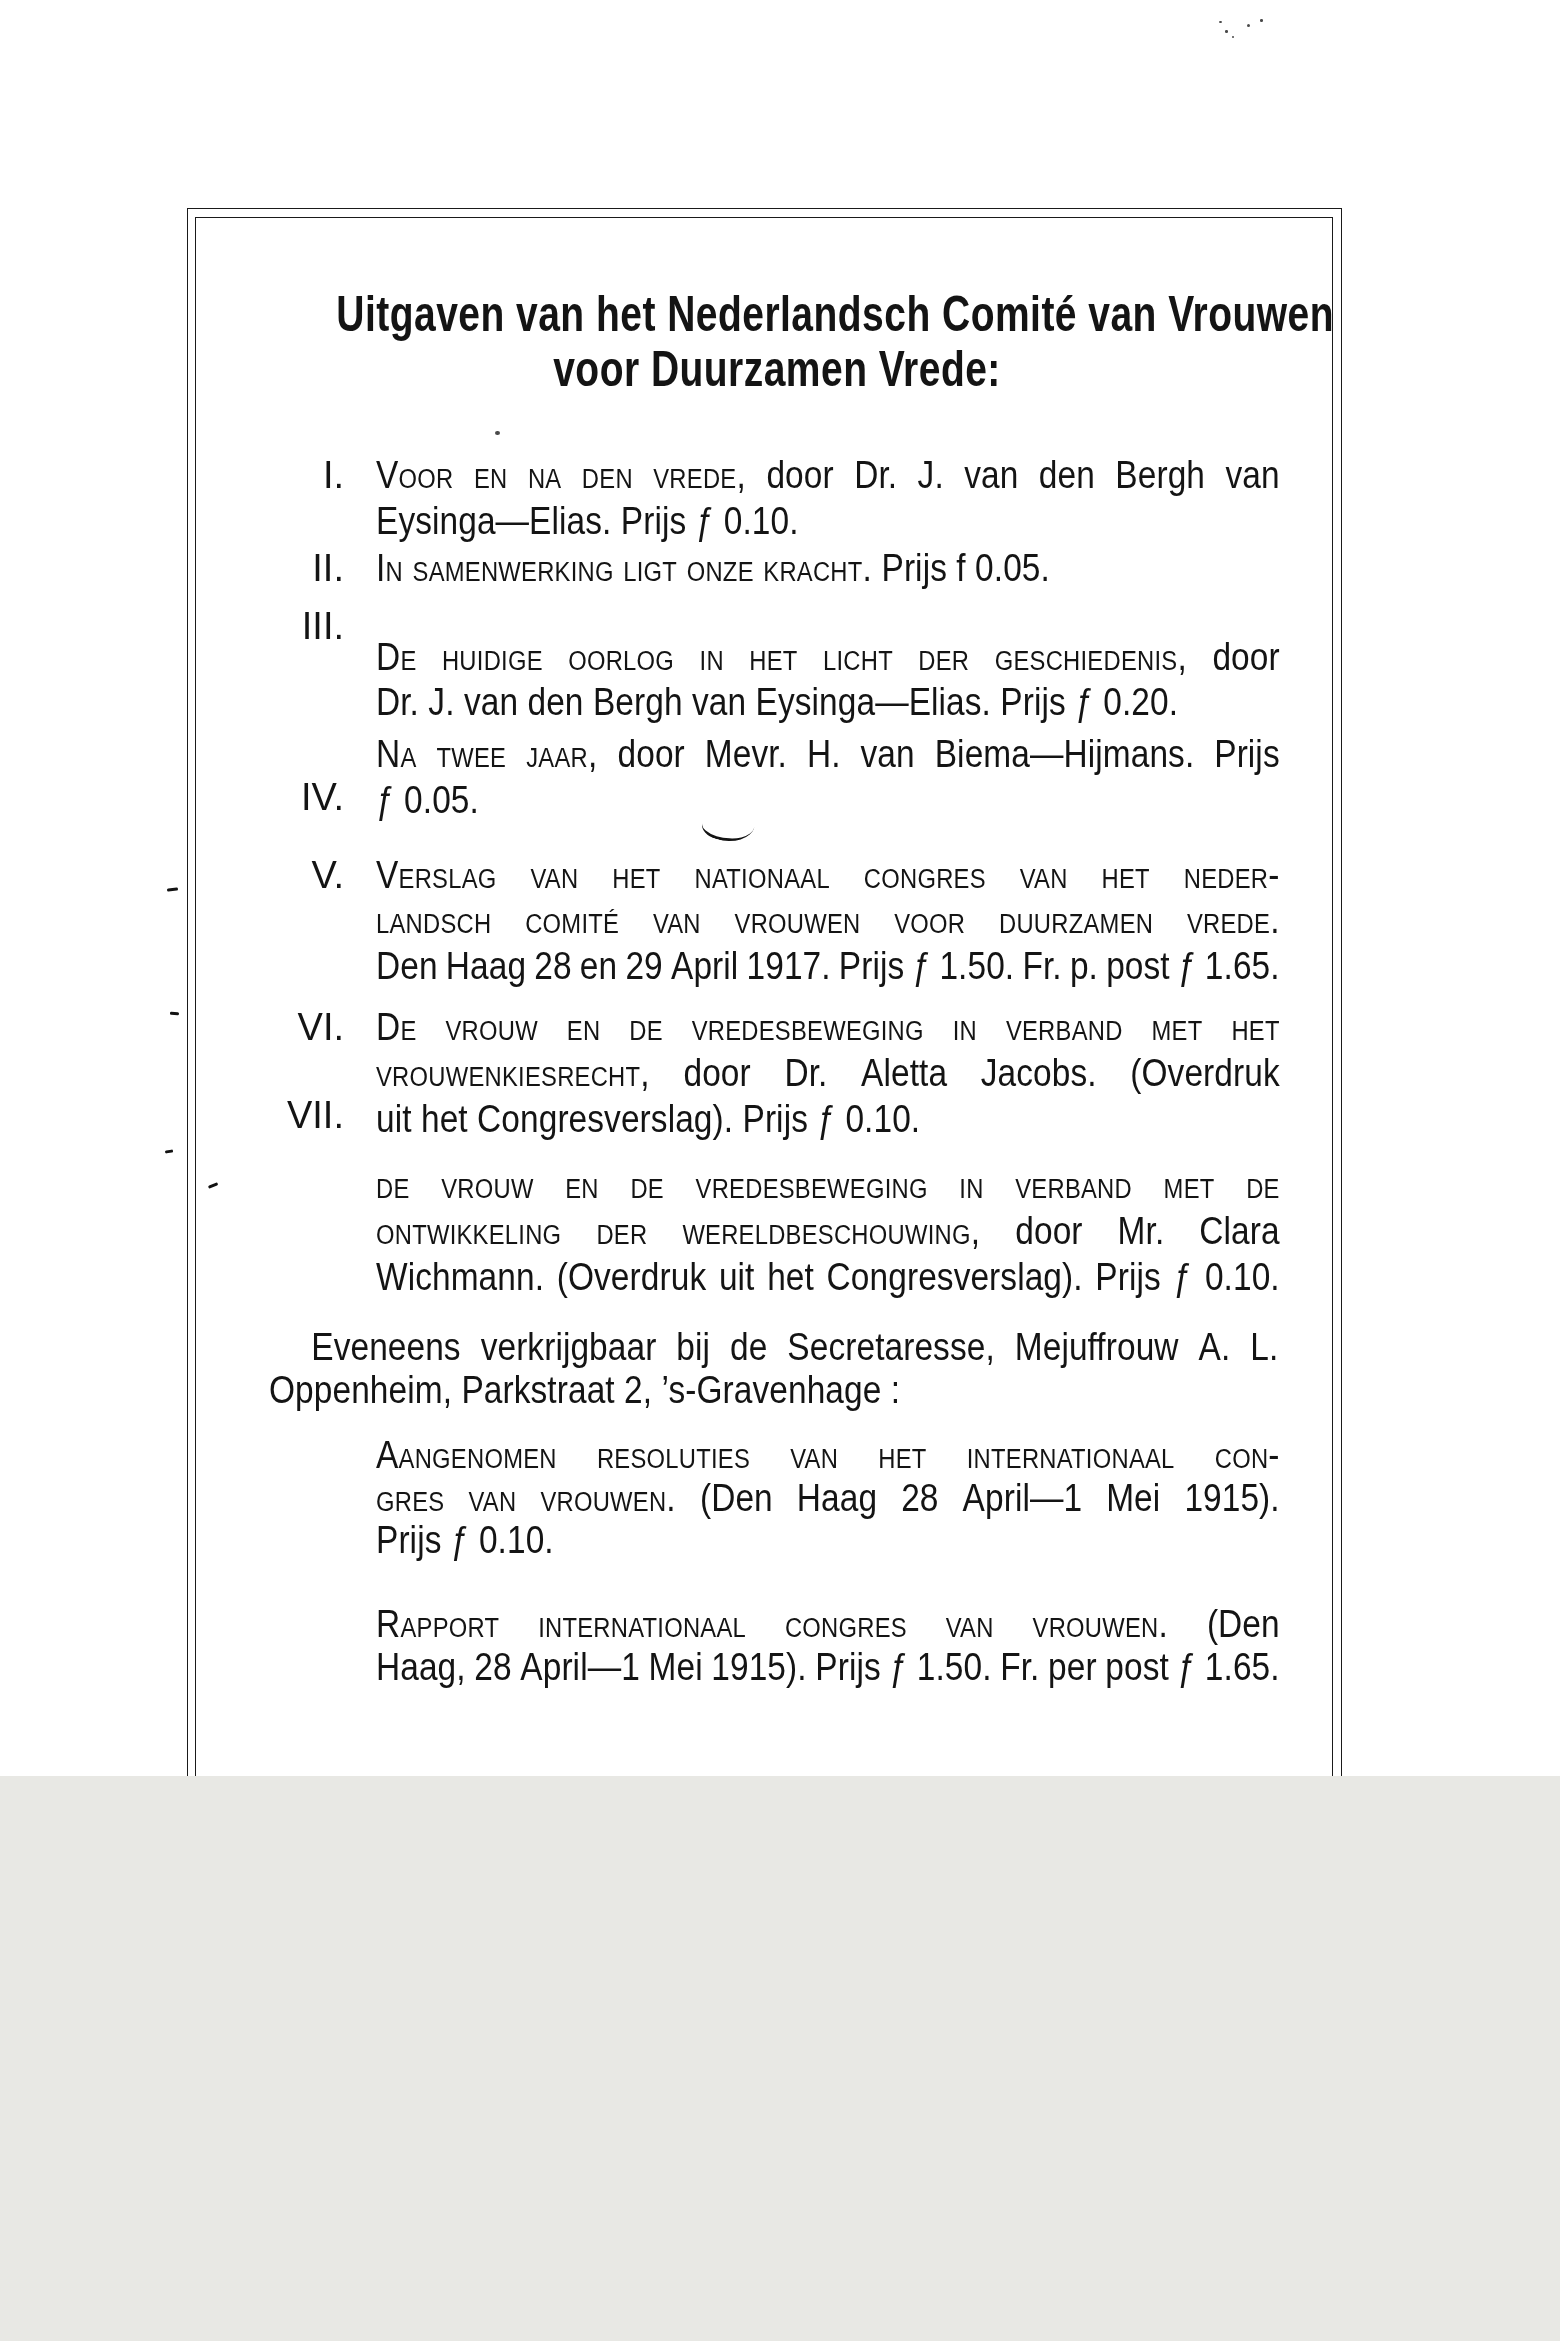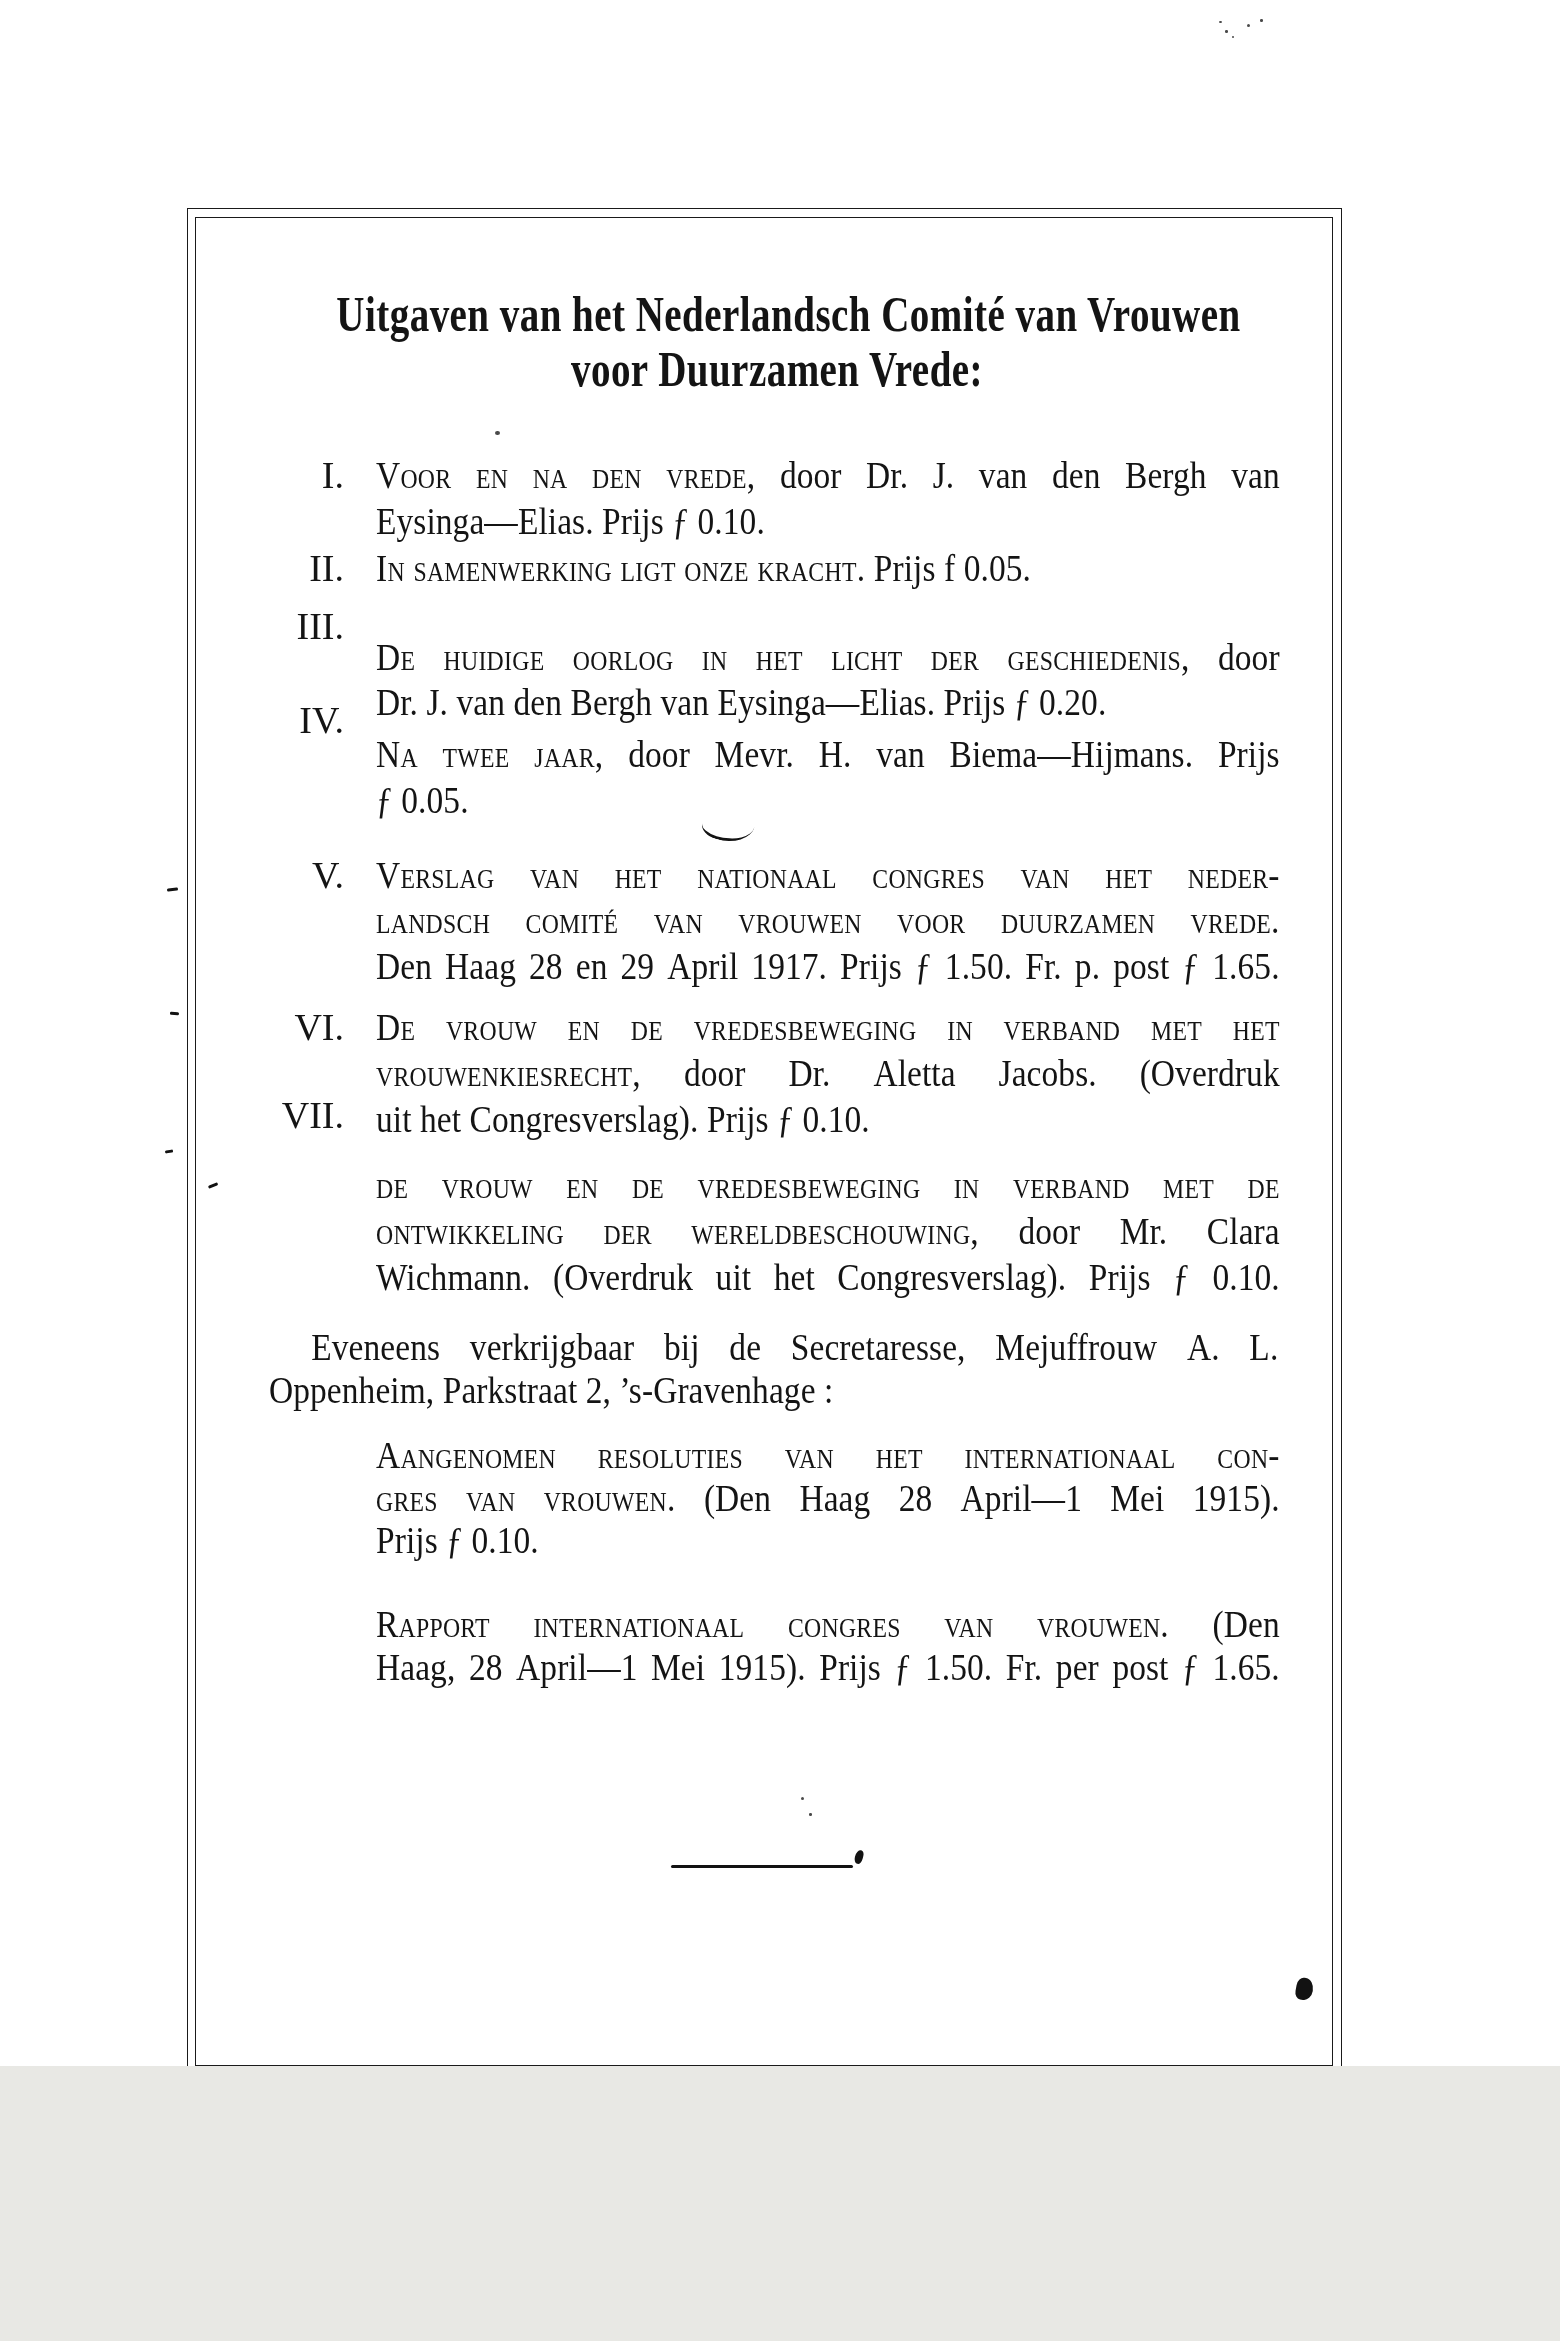--- a/index.html
+++ b/index.html
@@ -1,18 +1,18 @@
 <!DOCTYPE html>
 <html style="font-size:10px"><head>
 <meta charset="utf-8">
 <style>
   html,body{margin:0;padding:0;background:#e8e8e4;}
   .page{
-    position:relative; width:1560px; height:2066px; background:#ffffff;
-    font-family:Liberation Serif, serif; color:#141414; overflow:hidden;
+    position:relative; width:1560px; height:1776px; background:#ffffff;
+    font-family:Liberation Sans, sans-serif; color:#141414; overflow:hidden;
   }
   .frame{position:absolute; border:1.9px solid #1a1a1a;}
   .frame.outer{left:187px; top:208px; width:1153px; height:1865px;}
   .frame.inner{left:195px; top:217px; width:1136px; height:1847px;}
 
   .title-line{
     position:absolute; left:212px; width:1130px; text-align:center;
     font-weight:bold; font-size:50px; line-height:56px; letter-spacing:0.6px;
     transform:scaleX(0.78); transform-origin:50% 0; white-space:nowrap;
   }
@@ -86,21 +86,21 @@
           <span class="sc">in</span>
           <span class="sc">het</span>
           <span class="sc">licht</span>
           <span class="sc">der</span>
           <span class="sc">geschiedenis,</span>
           <span class="n">door</span>
         </div>
         <div class="text-line noj" style="top: 679px; left: 376px; width: 1027px; line-height: 46px;"><span class="n">Dr. J. van den Bergh van Eysinga—Elias. Prijs ƒ 0.20.</span></div>
       </div>
       <div class="list-item">
-        <div class="roman-num" style="top: 697px;">IV.</div>
+        <div class="roman-num" style="top: 774px;">IV.</div>
         <div class="text-line just" style="top: 731px; left: 376px; width: 1027px; line-height: 46px;">
           <span class="sc">Na</span>
           <span class="sc">twee</span>
           <span class="sc">jaar,</span>
           <span class="n">door</span>
           <span class="n">Mevr.</span>
           <span class="n">H.</span>
           <span class="n">van</span>
           <span class="n">Biema—Hijmans.</span>
           <span class="n">Prijs</span>

